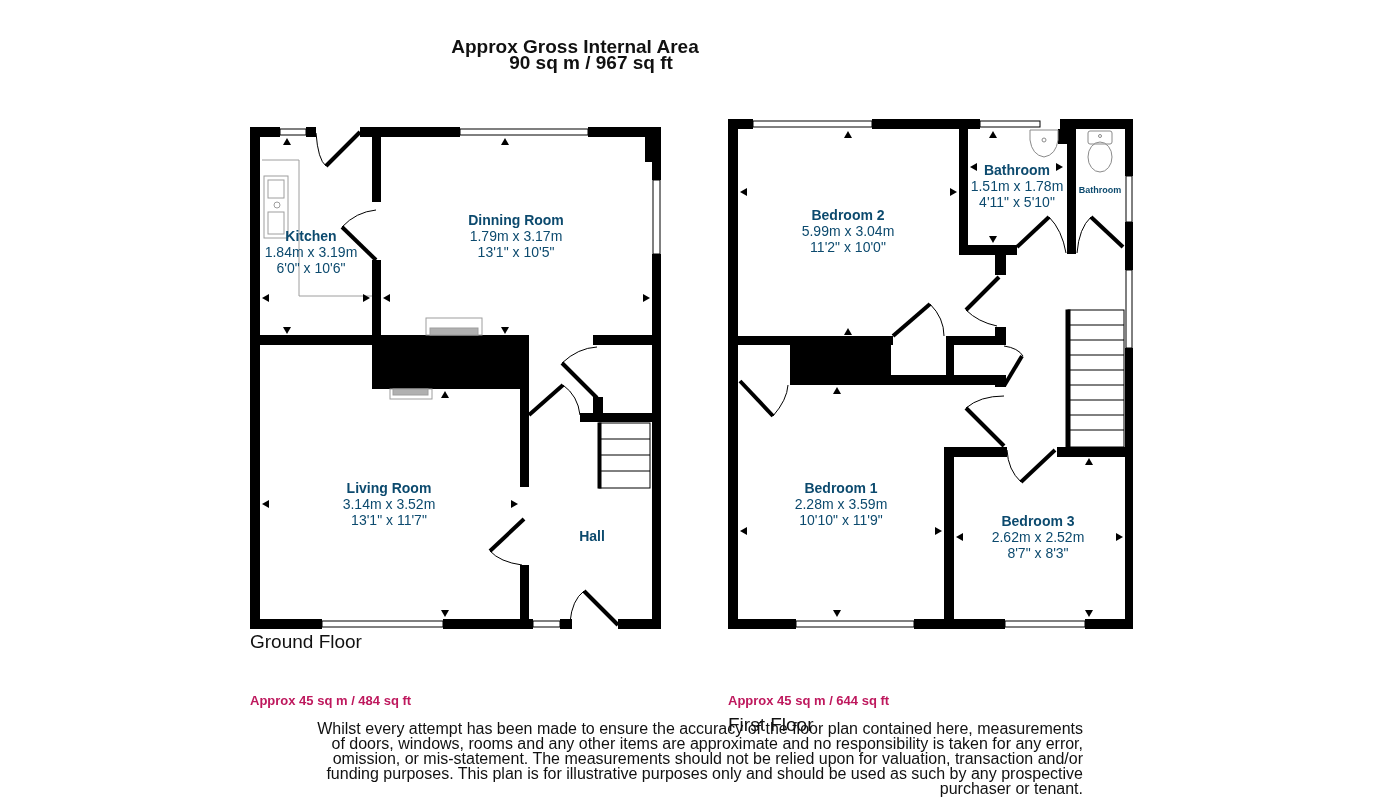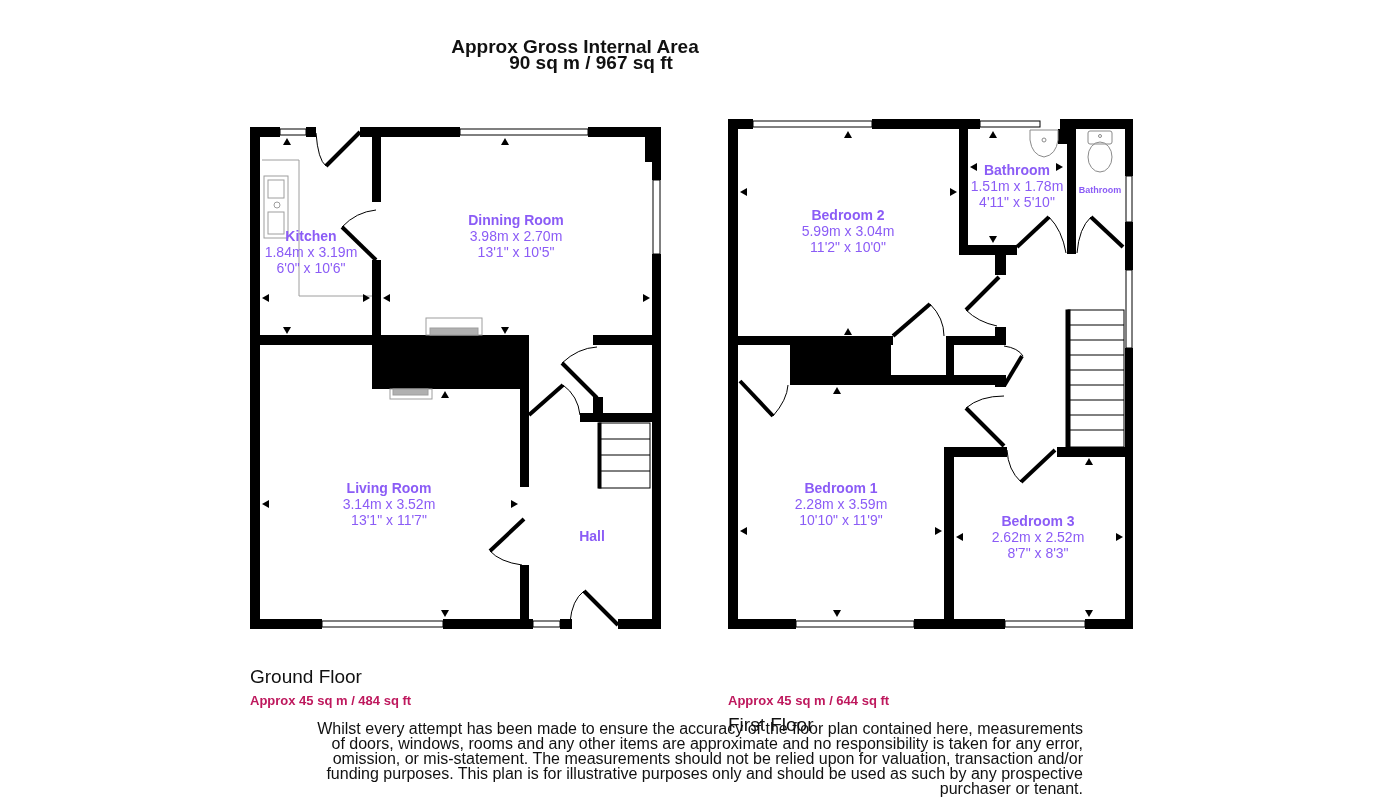--- a/index.html
+++ b/index.html
@@ -1,19 +1,19 @@
 <!DOCTYPE html>
 <html><head>
 <meta charset="utf-8">
 <style>
   html, body { margin:0; padding:0; background:#ffffff; }
   body { width:1383px; height:800px; position:relative; overflow:hidden; font-family:"Liberation Sans", sans-serif; color:#111; }
   .hdr { position:absolute; left:0; width:1150px; text-align:center; font-weight:bold; font-size:19px; line-height:16px; }
   svg.plan { position:absolute; left:0; top:0; }
-  .lbl { position:absolute; text-align:center; font-size:14px; line-height:16px; color:#8b5cf6; white-space:nowrap; transform:translateX(-50%); }
+  .lbl { position:absolute; text-align:center; font-size:14px; line-height:16px; color:#0c4a6e; white-space:nowrap; transform:translateX(-50%); }
   .lbl .nm { font-weight:bold; display:block; }
   .lbl .d { display:block; }
   .lbl.small { font-size:9px; font-weight:bold; }
   .floor-title { position:absolute; font-size:19px; color:#111; }
   .floor-area { position:absolute; font-size:13px; font-weight:bold; color:#be185d; }
   .disclaimer { position:absolute; left:300px; width:783px; top:721px; text-align:right; font-size:16px; line-height:15px; color:#111; }
 </style>
 </head>
 <body>
 
@@ -208,21 +208,21 @@
   </g>
 </svg>
 
 <div class="lbl" style="left:311px; top:228px;">
   <span class="nm">Kitchen</span>
   <span class="d">1.84m x 3.19m</span>
   <span class="d">6'0" x 10'6"</span>
 </div>
 <div class="lbl" style="left:516px; top:212px;">
   <span class="nm">Dinning Room</span>
-  <span class="d">3.98m x 2.70m</span>
+  <span class="d">1.79m x 3.17m</span>
   <span class="d">13'1" x 10'5"</span>
 </div>
 <div class="lbl" style="left:389px; top:480px;">
   <span class="nm">Living Room</span>
   <span class="d">3.14m x 3.52m</span>
   <span class="d">13'1" x 11'7"</span>
 </div>
 <div class="lbl" style="left:592px; top:528px;">
   <span class="nm">Hall</span>
 </div>
@@ -244,18 +244,18 @@
   <span class="nm">Bedroom 1</span>
   <span class="d">2.28m x 3.59m</span>
   <span class="d">10'10" x 11'9"</span>
 </div>
 <div class="lbl" style="left:1038px; top:513px;">
   <span class="nm">Bedroom 3</span>
   <span class="d">2.62m x 2.52m</span>
   <span class="d">8'7" x 8'3"</span>
 </div>
 
-<div class="floor-title" style="left:250px; top:666px;text-align:center;">Ground Floor</div>
+<div class="floor-title" style="left:250px; top:631px;text-align:center;">Ground Floor</div>
 <div class="floor-area" style="left:250px; top:693px;">Approx 45 sq m / 484 sq ft</div>
 <div class="floor-title" style="left:728px; top:666px;margin-top:48px;">First Floor</div>
 <div class="floor-area" style="left:728px; top:693px;">Approx 45 sq m / 644 sq ft</div>
 
 <div class="disclaimer">Whilst every attempt has been made to ensure the accuracy of the floor plan contained here, measurements of doors, windows, rooms and any other items are approximate and no responsibility is taken for any error, omission, or mis-statement. The measurements should not be relied upon for valuation, transaction and/or funding purposes. This plan is for illustrative purposes only and should be used as such by any prospective purchaser or tenant.</div>
 
 </body></html>

